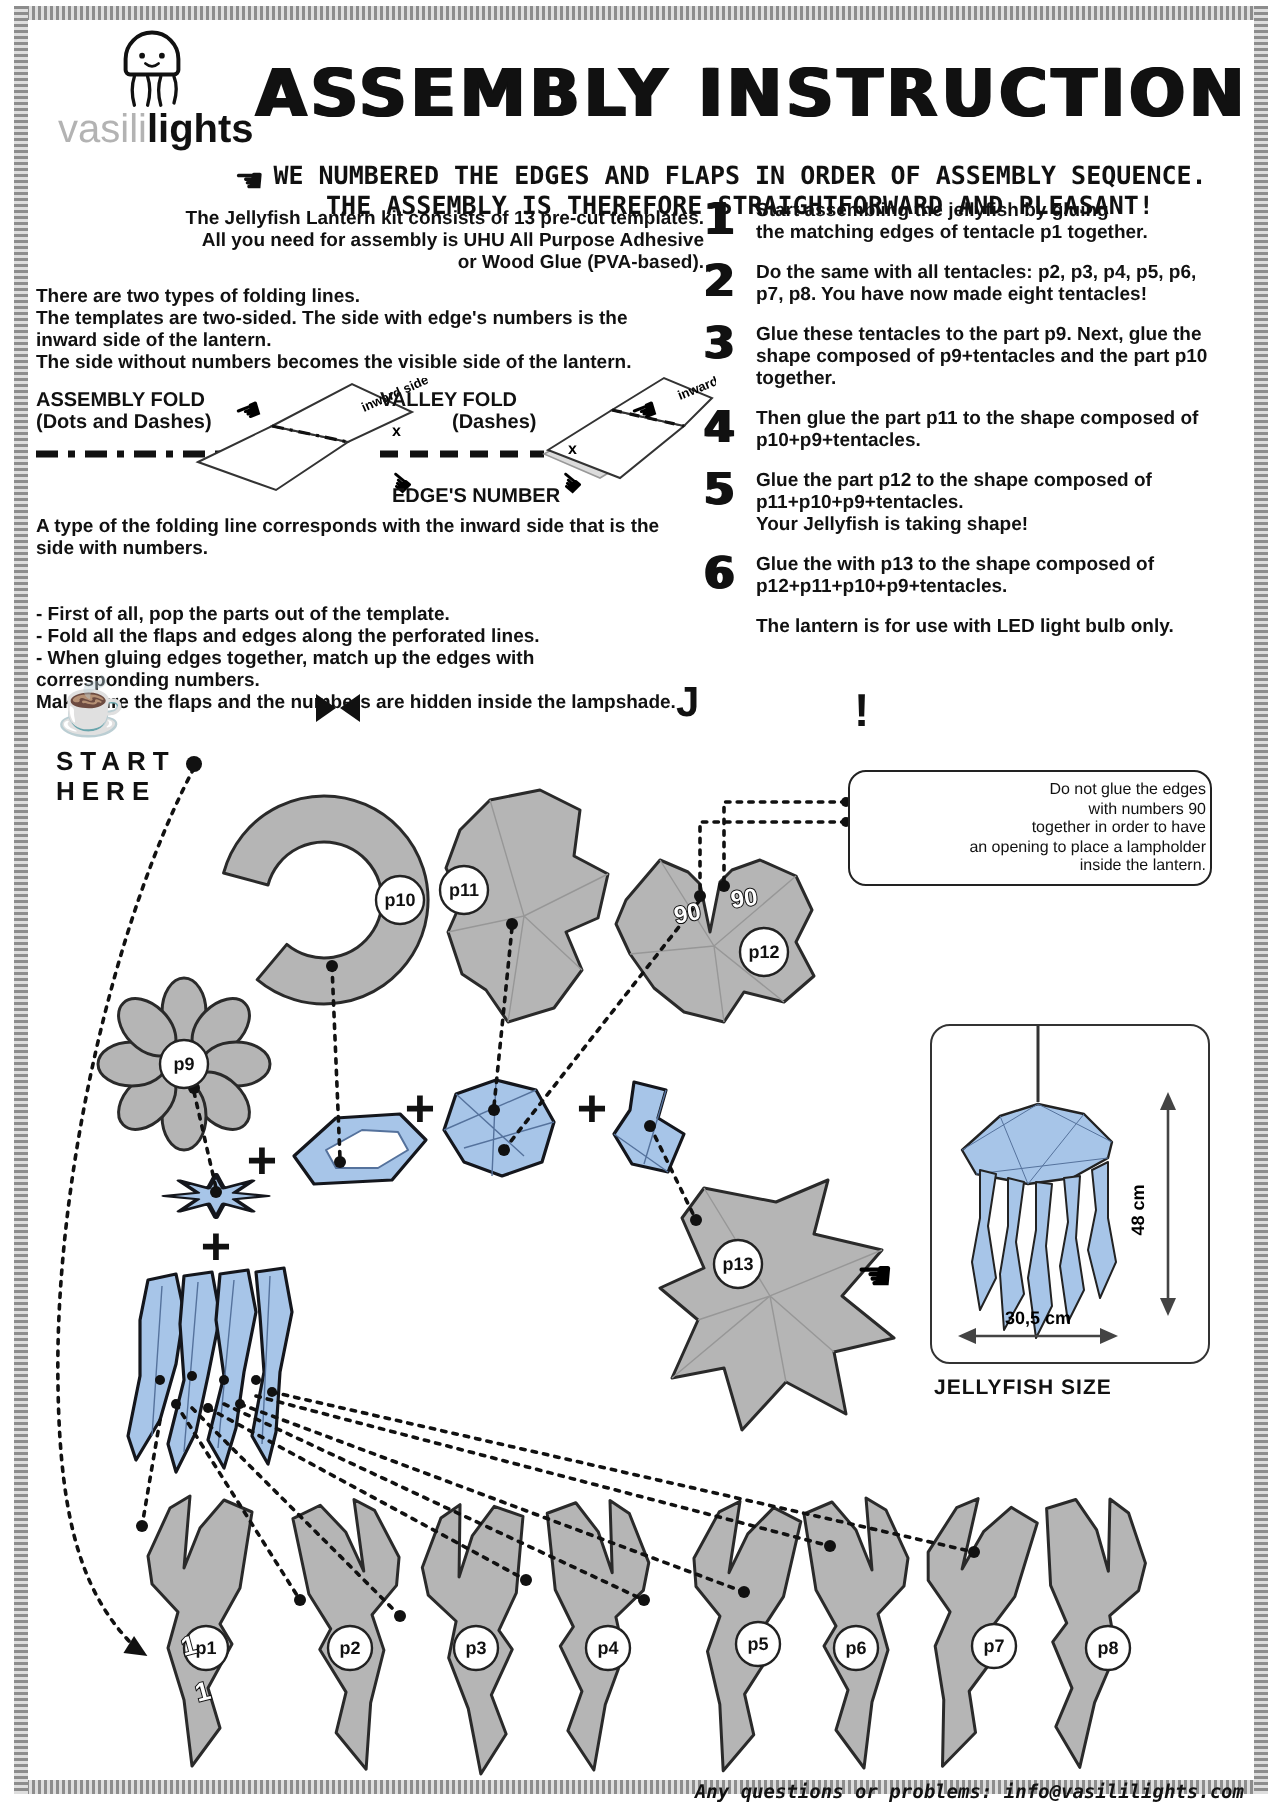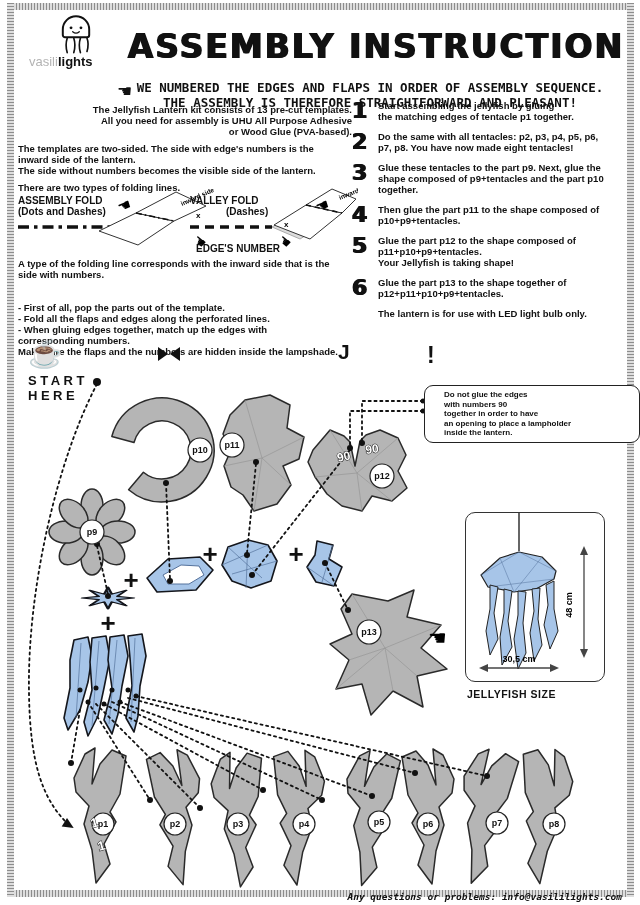--- a/index.html
+++ b/index.html
@@ -13,21 +13,21 @@
   
   .strip-v{background:repeating-linear-gradient(180deg,#8d8d8d 0 1.5px,#dedede 1.5px 3px);}
   .strip-h{background:repeating-linear-gradient(90deg,#8d8d8d 0 1.5px,#dedede 1.5px 3px);}
   .title{font-family:"DejaVu Sans",sans-serif;font-weight:bold;font-size:33px;letter-spacing:2px;
          text-shadow:0.8px 0 0 #111,-0.8px 0 0 #111;}
   .subtitle{font-family:"DejaVu Sans Mono",monospace;font-weight:bold;font-size:12.5px;line-height:15px;}
   .stepnum{font-family:"DejaVu Sans",sans-serif;font-weight:bold;font-size:22px;line-height:22px;
            text-shadow:0.7px 0 0 #111,-0.7px 0 0 #111;width:26px;flex:0 0 26px;}
   .steprow{display:flex;margin-bottom:9px;}
   .callout{border:1.6px solid #222;border-radius:9px;font-size:8px;line-height:9.6px;
-           font-weight:bold;text-align:left;padding:4px 19px;background:#fff;}
+           font-weight:normal;text-align:right;padding:4px 2px;background:#fff;}
   .sizebox{border:1.6px solid #333;border-radius:10px;background:#fff;}
   .hand{font-family:"DejaVu Sans",sans-serif;}
   .foldtitle{font-size:10px;font-weight:bold;line-height:11.5px;}
   svg text{font-family:"Liberation Sans",sans-serif;}
   .outline90{font-weight:bold;fill:#fff;stroke:#111;stroke-width:1;paint-order:stroke;}
 </style>
 </head>
 <body>
 
 <div class="abs strip-h" style="top:3px;left:7px;right:6px;height:7px;"></div>
@@ -37,38 +37,38 @@
 
 <div class="abs" style="left:44px;top:13px;width:70px;height:44px;">
   <svg width="40" height="44" viewBox="0 0 34 40" style="margin-left:12px;">
     <path d="M17,3 a12,12 0 0 1 12,12 v5 a2,2 0 0 1 -2,2 h-20 a2,2 0 0 1 -2,-2 v-5 a12,12 0 0 1 12,-12 z" fill="none" stroke="#111" stroke-width="1.8"></path>
     <circle cx="12.5" cy="13.5" r="1.3" fill="#111"></circle>
       <circle cx="21.5" cy="13.5" r="1.3" fill="#111"></circle>
     <path d="M14,17 q3,2.6 6,0" fill="none" stroke="#111" stroke-width="1.2" stroke-linecap="round"></path>
     <path d="M9,23 q-2,6 0,13 M15,23 q2,6 0,13 M21,23 q-2,6 0,13 M27,23 q2,5 0,12" fill="none" stroke="#111" stroke-width="1.5" stroke-linecap="round"></path>
   </svg>
 </div>
-<div class="abs" style="left:29px;top:54px;font-size:13px;">
+<div class="abs" style="left:29px;top:54px;font-size:20px;">
   <span style="color:#b3b3b3;">vasili</span><span class="b">lights</span>
 </div>
 
 <div class="abs title" style="left:120px;top:27px;width:512px;text-align:center;">ASSEMBLY INSTRUCTION</div>
 
 <div class="abs hand" style="left:117px;top:81px;font-size:17px;">☚</div>
 <div class="abs subtitle ml" style="left:112px;top:80px;width:516px;text-align:center;">WE NUMBERED THE EDGES AND FLAPS IN ORDER OF ASSEMBLY SEQUENCE.
 THE ASSEMBLY IS THEREFORE STRAIGHTFORWARD AND PLEASANT!</div>
 
 <div class="abs" style="left:18px;top:104px;width:334px;">
   <div class="txt ml" style="margin-bottom:6px;text-align:right;">The Jellyfish Lantern kit consists of 13 pre-cut templates.
 All you need for assembly is UHU All Purpose Adhesive
 or Wood Glue (PVA-based).</div>
+  <div class="txt">There are two types of folding lines.</div>
   <div class="txt ml" style="margin-bottom:6px;">The templates are two-sided. The side with edge's numbers is the
 inward side of the lantern.
 The side without numbers becomes the visible side of the lantern.</div>
-  <div class="txt">There are two types of folding lines.</div>
 
   <div style="position:relative;height:62px;">
     <div class="abs foldtitle" style="left:0;top:2px;">ASSEMBLY FOLD</div>
     <div class="abs foldtitle" style="left:0;top:13px;">(Dots and Dashes)</div>
     <svg class="abs" style="left:0;top:30px;" width="92" height="8">
       <line x1="0" y1="4" x2="92" y2="4" stroke="#111" stroke-width="3.5" stroke-dasharray="11 5 3.5 5"></line>
     </svg>
 
     <svg class="abs" style="left:78px;top:-4px;" width="118" height="62" viewBox="0 0 118 62">
       <polygon points="3,42 40,24 78,32 42,56" fill="#fff" stroke="#333" stroke-width="1"></polygon>
@@ -130,21 +130,21 @@
 p10+p9+tentacles.</div>
   </div>
   <div class="steprow">
     <div class="stepnum">5</div>
     <div class="txt ml">Glue the part p12 to the shape composed of
 p11+p10+p9+tentacles.
 Your Jellyfish is taking shape!</div>
   </div>
   <div class="steprow">
     <div class="stepnum">6</div>
-    <div class="txt ml">Glue the part p13 to the shape together of
+    <div class="txt ml">Glue the with p13 to the shape composed of
 p12+p11+p10+p9+tentacles.</div>
   </div>
   <div class="txt" style="margin-left:26px;margin-top:3px;">The lantern is for use with LED light bulb only.</div>
 </div>
 
 <div class="abs" style="left:28px;top:337px;font-size:28px;">☕</div>
 <svg class="abs" style="left:157px;top:346px;" width="24" height="16">
   <polygon points="1,1 11,8 1,15" fill="#111"></polygon>
     <polygon points="23,1 13,8 23,15" fill="#111"></polygon>
 </svg>

